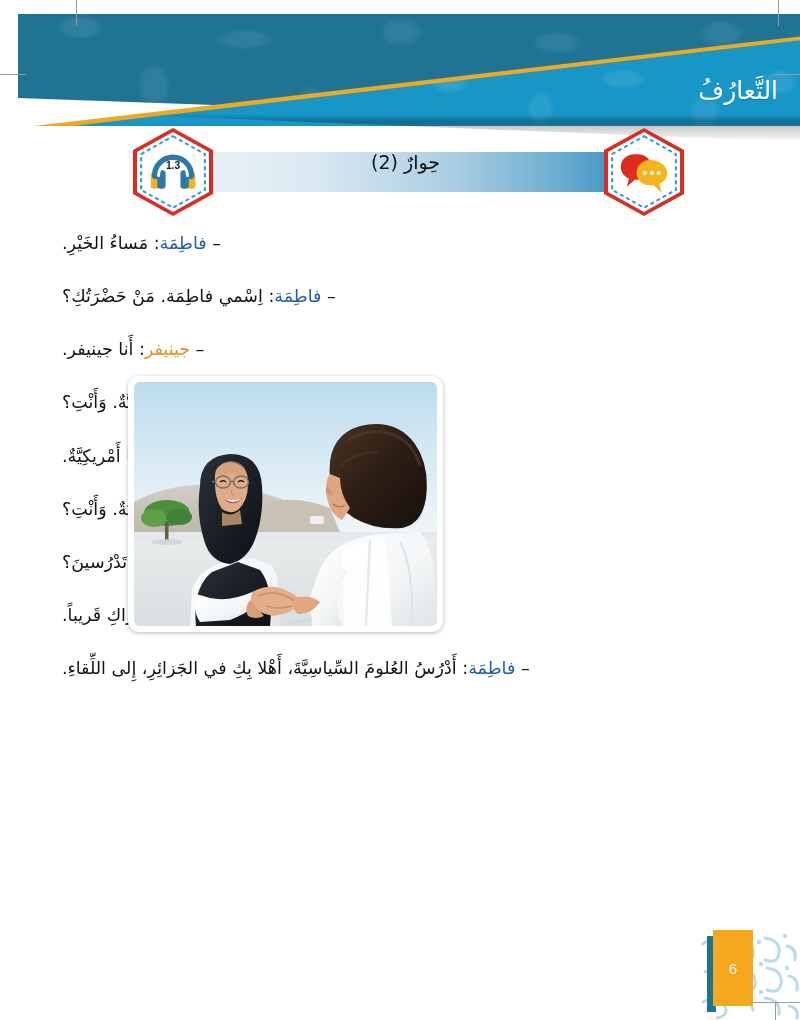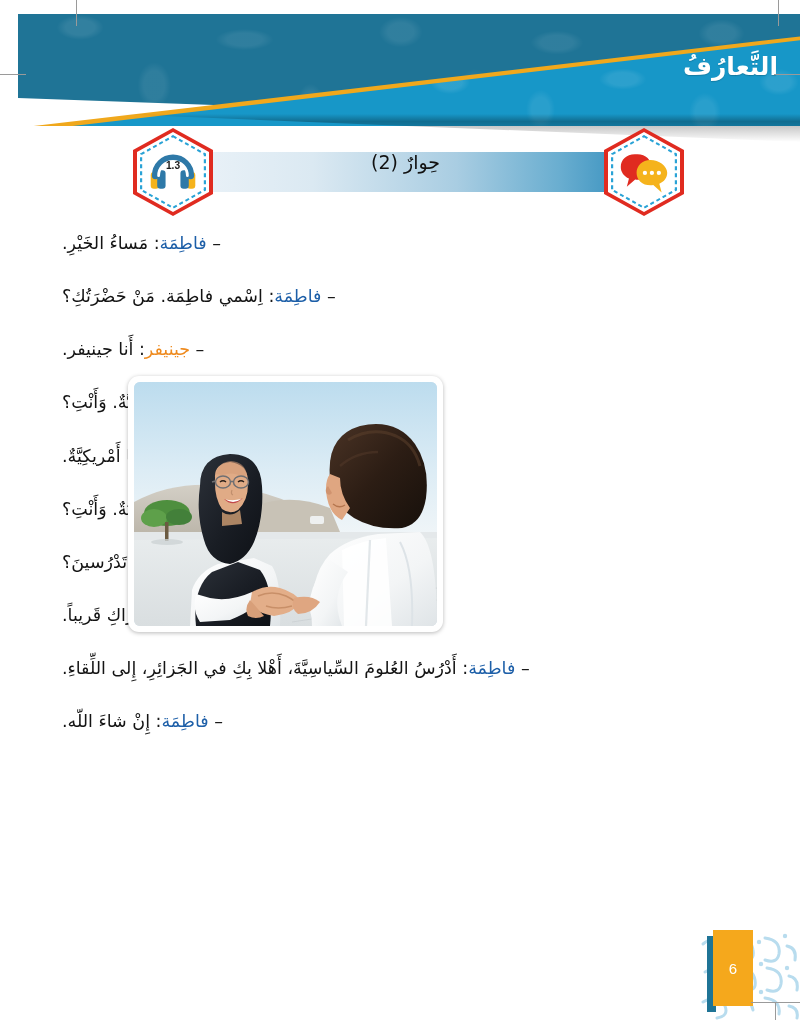--- a/index.html
+++ b/index.html
@@ -93,24 +93,24 @@
     background:
       radial-gradient(ellipse 30px 18px at 55% 58%, rgba(255,255,255,.10) 40%, transparent 66%),
       radial-gradient(ellipse 22px 30px at 66% 76%, rgba(255,255,255,.08) 40%, transparent 66%),
       radial-gradient(ellipse 36px 16px at 76% 56%, rgba(255,255,255,.09) 40%, transparent 66%),
       radial-gradient(ellipse 24px 30px at 86% 78%, rgba(255,255,255,.08) 40%, transparent 66%),
       radial-gradient(ellipse 30px 20px at 95% 58%, rgba(255,255,255,.09) 40%, transparent 66%);
   }
   .header-title {
     position: absolute;
     right: 22px;
-    top: 40px;
+    top: 64px;
     color: #ffffff;
     font-size: 25px;
-    font-weight: bold;
+    font-weight: normal;
     letter-spacing: 0px;
     line-height: 1;
     direction: rtl;
     z-index: 3;
     text-shadow: 0 1px 1px rgba(0,0,0,.18);
   }
 
   
   .section-row {
     position: absolute;
@@ -349,21 +349,20 @@
 <div class="dialogue" id="dialogue-list">
     <div class="line"><span class="dash">–</span> <span class="speaker-f">فاطِمَة</span><span>:</span> <span class="speech">مَساءُ الخَيْرِ.</span></div>
     <div class="line"><span class="dash">–</span> <span class="speaker-f">فاطِمَة</span><span>:</span> <span class="speech">اِسْمي فاطِمَة. مَنْ حَضْرَتُكِ؟</span></div>
     <div class="line"><span class="dash">–</span> <span class="speaker-j">جينيفر</span><span>:</span> <span class="speech">أَنا جينيفر.</span></div>
     <div class="line"><span class="dash">–</span> <span class="speaker-f">فاطِمَة</span><span>:</span> <span class="speech">أَنا جَزائِرِيَّةٌ. وَأَنْتِ؟</span></div>
     <div class="line"><span class="dash">–</span> <span class="speaker-j">جينيفر</span><span>:</span> <span class="speech">أَنا أَمْريكِيَّةٌ.</span></div>
     <div class="line"><span class="dash">–</span> <span class="speaker-f">فاطِمَة</span><span>:</span> <span class="speech">أَنا طالِبَةٌ. وَأَنْتِ؟</span></div>
     <div class="line"><span class="dash">–</span> <span class="speaker-j">جينيفر</span><span>:</span> <span class="speech">أَنا مُوَظَّفَةٌ في سِفارَةِ بَلَدي، ماذا تَدْرُسينَ؟</span></div>
     <div class="line"><span class="dash">–</span> <span class="speaker-j">جينيفر</span><span>:</span> <span class="speech">مَعَ السَّلامَةِ. أَراكِ قَريباً.</span></div>
     <div class="line"><span class="dash">–</span> <span class="speaker-f">فاطِمَة</span><span>:</span> <span class="speech">أَدْرُسُ العُلومَ السِّياسِيَّةَ، أَهْلا بِكِ في الجَزائِرِ، إِلى اللِّقاءِ.</span></div>
-    <div class="line"><span class="dash">–</span> <span class="speaker-f">فاطِمَة</span><span>:</span> <span class="speech">إِنْ شاءَ اللّه.</span></div>
   </div>
 
 <div class="photo">
   <div class="photo-inner">
     <svg viewBox="0 0 303 244" preserveAspectRatio="xMidYMid slice">
       <defs>
         <linearGradient id="skyg" x1="0" y1="0" x2="0" y2="1">
           <stop offset="0%" stop-color="#bcdcee"></stop>
           <stop offset="55%" stop-color="#dcecf5"></stop>
           <stop offset="100%" stop-color="#f2f6f8"></stop>

